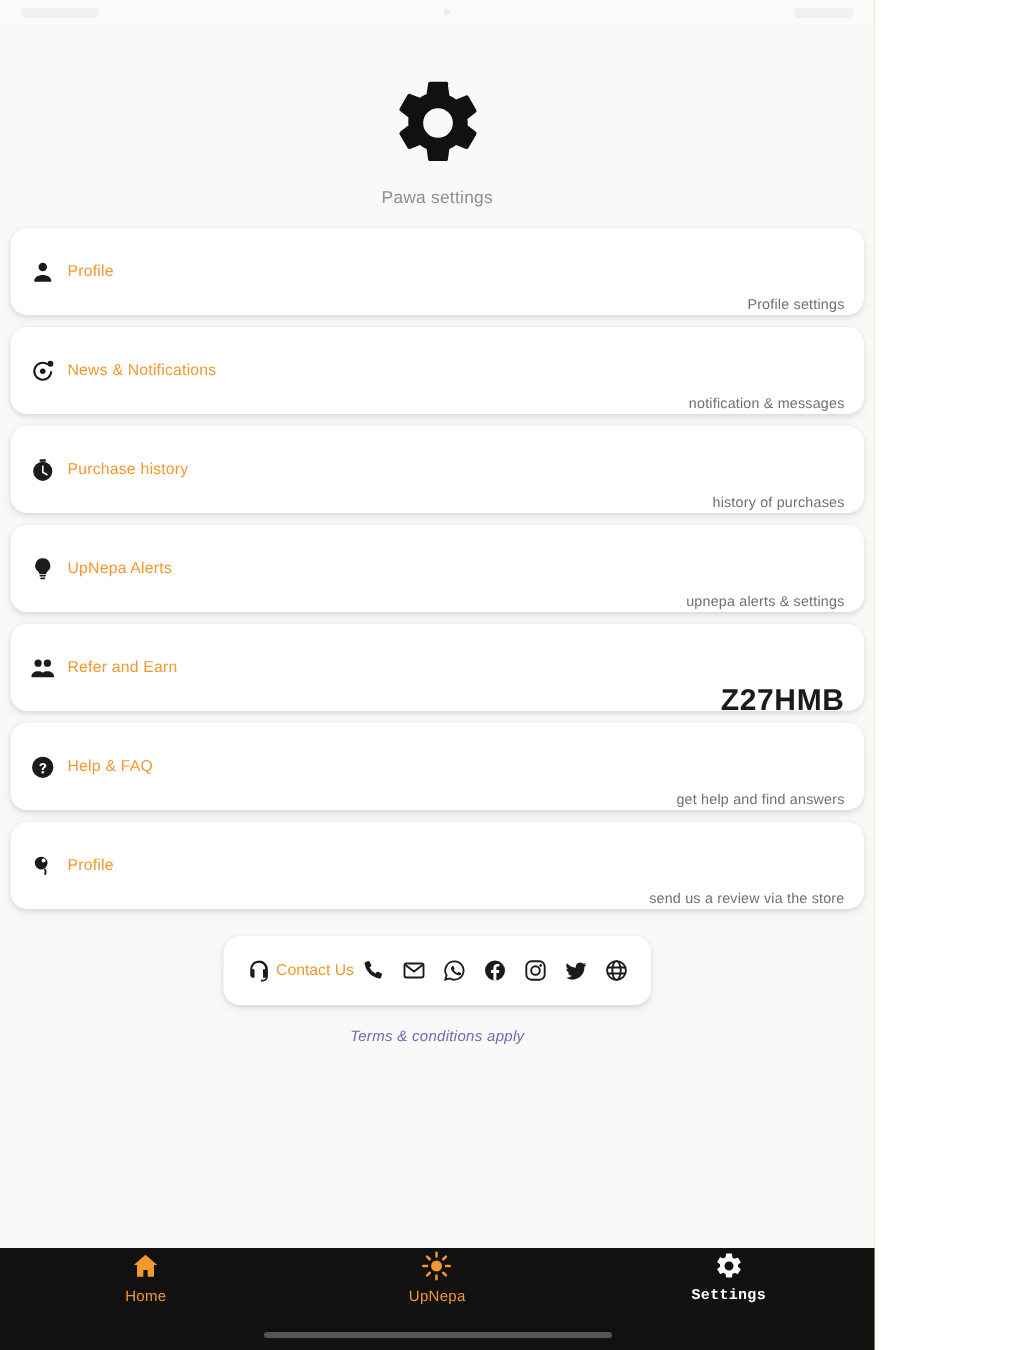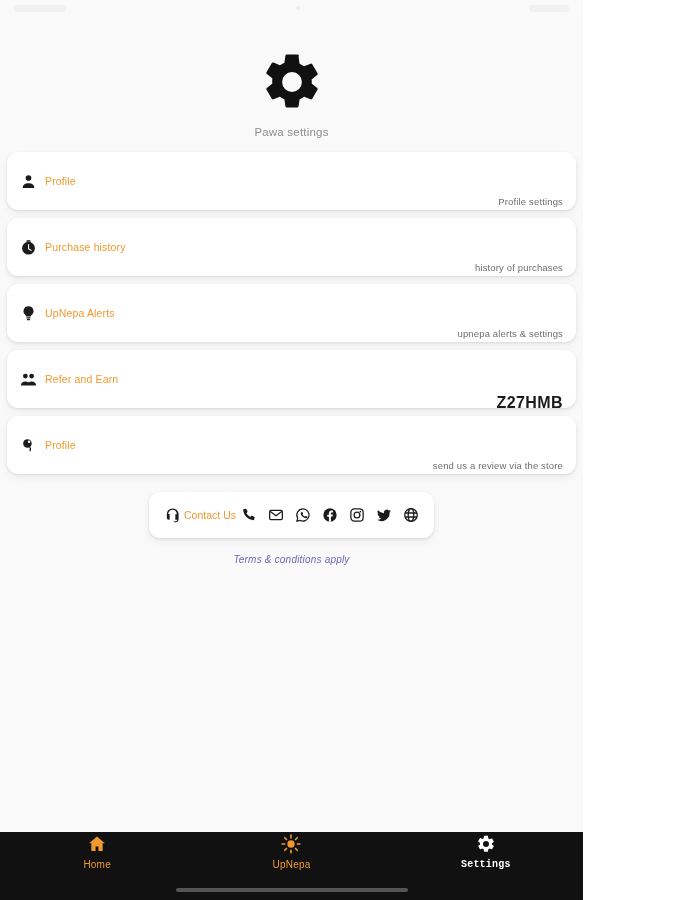--- a/index.html
+++ b/index.html
@@ -69,20 +69,21 @@
 
   
   .row {
     position: relative;
     height: 58px;
     margin-bottom: 8px;
     background: #ffffff;
     border-radius: 11px;
     box-shadow: 0 1px 3px rgba(0,0,0,.10), 0 4px 9px rgba(0,0,0,.045);
     display: flex;
+    align-items: center;
     padding: 0 13px;
     gap: 24px;
   }
   .row-left {
     display: flex;
     align-items: center;
     gap: 8px;
     flex: 0 0 auto;
   }
   .row-icon {
@@ -100,21 +101,21 @@
   .row-right {
     margin-left: auto;
     font-size: 9.5px;
     color: #6f6f6f;
     letter-spacing: .15px;
     white-space: nowrap;
     text-align: right;
     margin-top: 44px;
   }
   .row-right.code {
-    font-size: 16px;
+    font-size: 20px;
     font-weight: bold;
     color: #1b1b1b;
     letter-spacing: .4px;
   }
 
   
   .contact-wrap {
     display: flex;
     justify-content: center;
     margin-top: 18px;
@@ -218,20 +219,33 @@
               </svg>
             </span>
             <span class="row-label">Profile</span>
           </div>
           <span class="row-right">Profile settings</span>
         </div>
         <div class="row">
           <div class="row-left">
             <span class="row-icon">
               <svg viewBox="0 0 24 24">
+                <path fill="none" stroke="#1b1b1b" stroke-width="1.9" d="M20 12a8 8 0 1 1-3.2-6.4"></path>
+                <path fill="#1b1b1b" d="M12 9.4a2.6 2.6 0 1 1 0 5.2 2.6 2.6 0 0 1 0-5.2z"></path>
+                <circle cx="19.2" cy="5" r="2.8" fill="#1b1b1b"></circle>
+              </svg>
+            </span>
+            <span class="row-label">News &amp; Notifications</span>
+          </div>
+          <span class="row-right">notification &amp; messages</span>
+        </div>
+        <div class="row">
+          <div class="row-left">
+            <span class="row-icon">
+              <svg viewBox="0 0 24 24">
                 <circle cx="12" cy="13" r="9" fill="#1b1b1b"></circle>
                 <path fill="#ffffff" d="M11.3 7.5h1.5v6l4 2.3-.8 1.3-4.7-2.7z"></path>
                 <rect x="9" y="1.6" width="6" height="2.4" rx="1" fill="#1b1b1b"></rect>
               </svg>
             </span>
             <span class="row-label">Purchase history</span>
           </div>
           <span class="row-right">history of purchases</span>
         </div>
         <div class="row">
@@ -252,20 +266,32 @@
             <span class="row-icon">
               <svg viewBox="0 0 24 24">
                 <circle cx="7.6" cy="7.2" r="3.4" fill="#1b1b1b"></circle>
                 <circle cx="16.4" cy="7.2" r="3.4" fill="#1b1b1b"></circle>
                 <path fill="#1b1b1b" d="M1.4 19.6c0-2.9 2.8-4.8 6.2-4.8s6.2 1.9 6.2 4.8v.9H1.4zM10.2 19.6c0-2.9 2.8-4.8 6.2-4.8s6.2 1.9 6.2 4.8v.9H10.2z"></path>
               </svg>
             </span>
             <span class="row-label">Refer and Earn</span>
           </div>
           <span class="row-right code">Z27HMB</span>
+        </div>
+        <div class="row">
+          <div class="row-left">
+            <span class="row-icon">
+              <svg viewBox="0 0 24 24">
+                <circle cx="12" cy="12" r="10" fill="#1b1b1b"></circle>
+                <path fill="#ffffff" d="M11.1 14.3c0-1 .3-1.6 1.2-2.3.8-.6 1-.9 1-1.4 0-.6-.5-1-1.2-1-.8 0-1.3.5-1.4 1.3H8.8c.1-1.8 1.4-2.9 3.3-2.9 1.9 0 3.2 1 3.2 2.5 0 .9-.4 1.5-1.4 2.2-.8.6-1 .9-1 1.6v.3h-1.8zm-.3 2.4c0-.7.5-1.2 1.2-1.2s1.2.5 1.2 1.2-.5 1.2-1.2 1.2-1.2-.5-1.2-1.2z"></path>
+              </svg>
+            </span>
+            <span class="row-label">Help &amp; FAQ</span>
+          </div>
+          <span class="row-right">get help and find answers</span>
         </div>
         <div class="row">
           <div class="row-left">
             <span class="row-icon">
               <svg viewBox="0 0 24 24">
                 <circle cx="10.5" cy="9" r="6" fill="#1b1b1b"></circle>
                 <path fill="none" stroke="#1b1b1b" stroke-width="1.8" d="M13.5 14.5c1.6 1.5 1.6 4 .2 5.4"></path>
                 <circle cx="12.8" cy="6.6" r="1.8" fill="#ffffff"></circle>
               </svg>
             </span>

